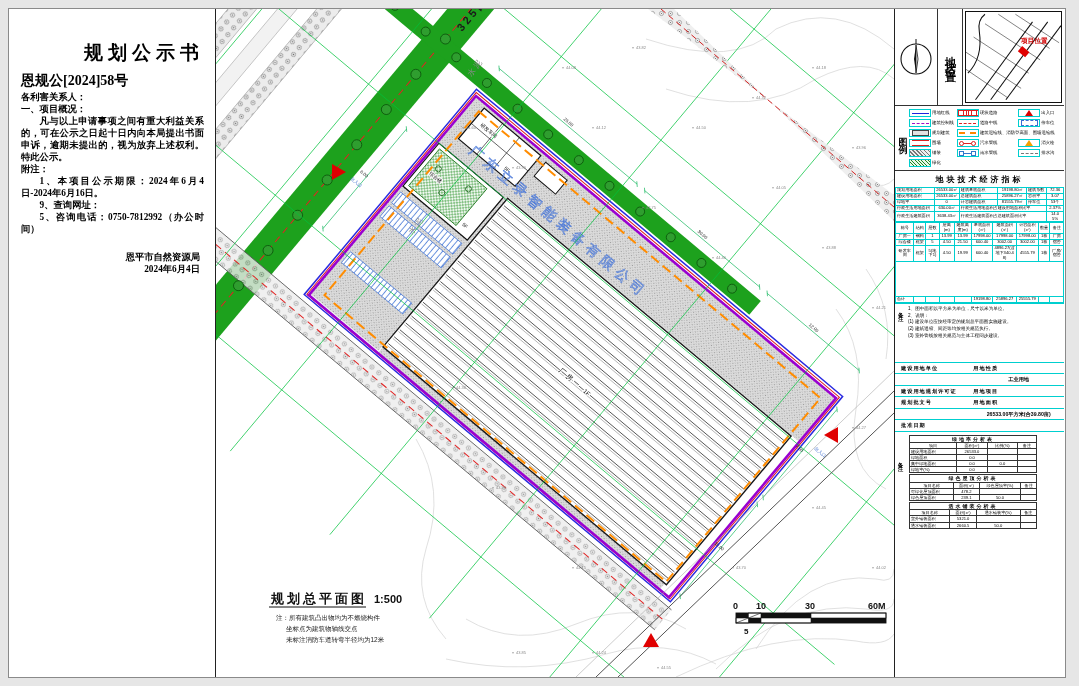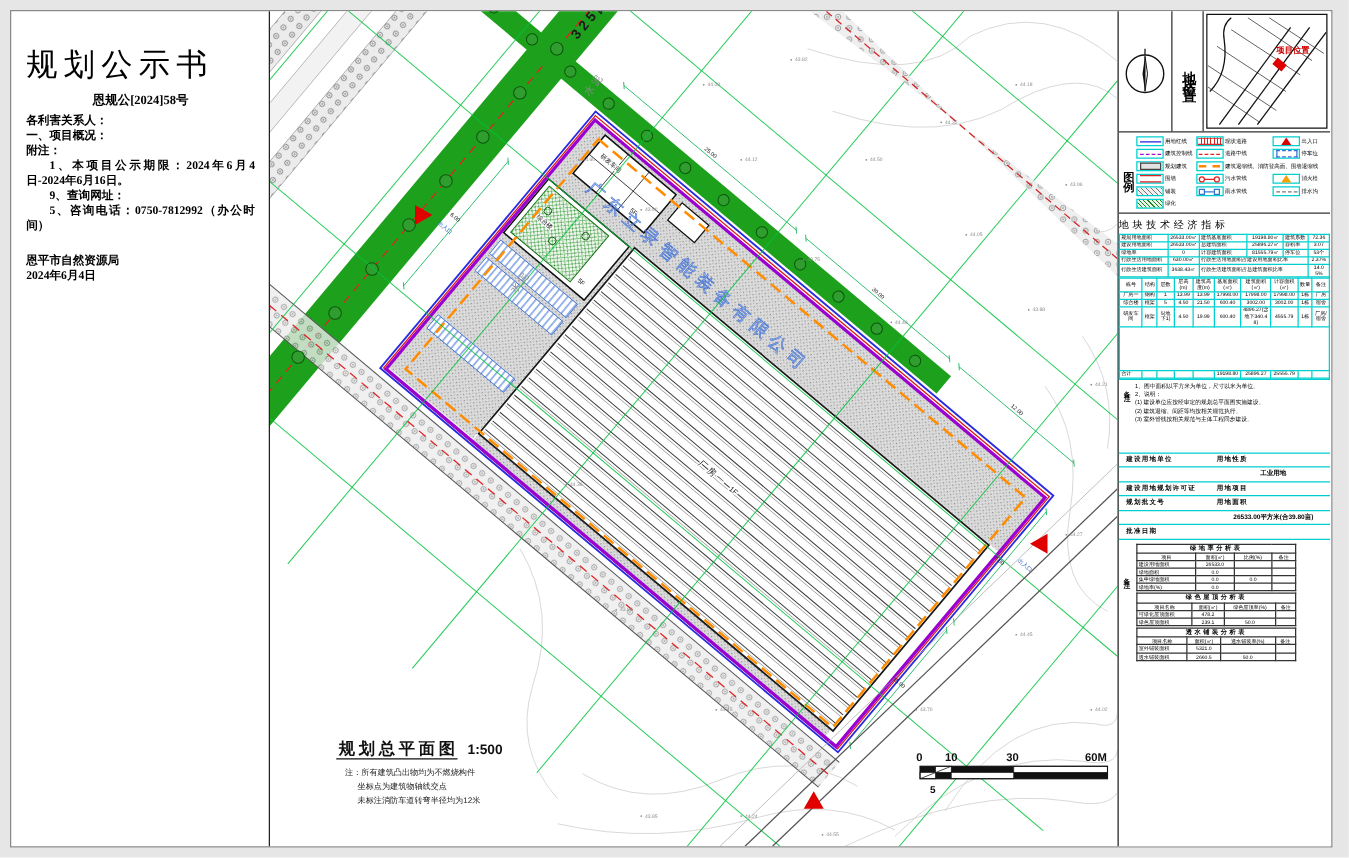--- a/index.html
+++ b/index.html
@@ -4,26 +4,26 @@
 <style>
   html,body{margin:0;padding:0}
   body{width:1079px;height:686px;background:#e6e6e6;position:relative;overflow:hidden;
        font-family:"Liberation Sans",sans-serif;color:#000}
   .sheet{position:absolute;left:8px;top:8px;width:1058px;height:670px;background:#fff;
          border:1px solid #8a8a8a;box-sizing:border-box}
   
   .notice{position:absolute;left:0;top:0;width:207px;height:668px;border-right:1.5px solid #222;
           box-sizing:border-box;padding:38px 11px 0 12px;font-family:"Liberation Serif",serif;
           font-weight:bold;font-size:9.3px;line-height:12px;text-align:justify}
-  .notice h1{font-size:25px;letter-spacing:5px;text-align:left;margin:0 0 16px 0;font-weight:normal}
-  .notice .docno{text-align:center;font-size:10px;margin-bottom:4px}
+  .notice h1{font-size:19px;letter-spacing:5px;text-align:right;margin:0 0 16px 0;font-weight:bold}
+  .notice .docno{text-align:left;font-size:14px;margin-bottom:4px}
   .notice p{margin:0;text-indent:2em}
   .notice p.ni{text-indent:0}
   .notice p.url{text-indent:0;word-break:break-all}
-  .notice .sign{margin-top:16px;text-align:left;padding-right:4px}
+  .notice .sign{margin-top:16px;text-align:right;padding-right:4px}
   
   .plan{position:absolute;left:207px;top:0;width:678px;height:668px}
   .plan svg{display:block;width:678px;height:668px}
   
   .side{position:absolute;left:885px;top:0;width:170px;height:668px;border-left:1.5px solid #222;
         box-sizing:border-box;background:#fff}
   .loc{display:flex;height:96px;border-bottom:1px solid #333}
   .loc .north{width:42px;border-right:1px solid #333;display:flex;align-items:center;justify-content:center}
   .vtxt{writing-mode:vertical-rl;text-orientation:upright;font-weight:bold}
   .loc .ttl{width:24px;border-right:1px solid #333;display:flex;align-items:center;justify-content:center;
@@ -49,21 +49,21 @@
   .s-line-circ-red i,.s-line-circ-blue i{width:17px;height:5px;display:flex;align-items:center;justify-content:space-between;
       background:linear-gradient(#d22,#d22) center/100% 1px no-repeat}
   .s-line-circ-red i::before,.s-line-circ-red i::after{content:"";width:3px;height:3px;border:1px solid #d22;border-radius:50%;background:#fff}
   .s-line-circ-blue i{background:linear-gradient(#37c,#37c) center/100% 1px no-repeat}
   .s-line-circ-blue i::before,.s-line-circ-blue i::after{content:"";width:3px;height:3px;border:1px solid #37c;background:#fff}
   .s-hatch-gray{background:repeating-linear-gradient(45deg,#777 0 .8px,#eee .8px 2.8px)}
   .s-hatch-green{background:repeating-linear-gradient(45deg,#1c8a1c 0 .7px,#e8f5e8 .7px 2.4px),
                  repeating-linear-gradient(-45deg,#1c8a1c 0 .7px,transparent .7px 2.4px)}
   .s-line-gray-dash i{width:17px;border-top:1px dashed #777}
   .s-tri-orange i{width:0;height:0;border-left:4px solid transparent;border-right:4px solid transparent;border-bottom:6px solid #f6a000}
-  .tech-title{font-size:8px;font-weight:normal;letter-spacing:3px;padding:3px 0 2px}
+  .tech-title{font-size:8px;font-weight:bold;text-align:center;letter-spacing:3px;padding:3px 0 2px}
   table.tt{border-collapse:collapse;width:100%;table-layout:fixed}
   table.tt td{border:1px solid #00cfcf;font-size:4.1px;line-height:1.2;padding:0 1px;text-align:center;
               overflow:hidden;word-break:break-all}
   table.tt td.lbl{text-align:left}
   .notes-block{position:relative;border-top:1px solid #00cfcf;min-height:54px;padding:2px 3px 2px 13px;
                font-size:4.6px;line-height:1.5}
   .notes-block .vside{position:absolute;left:2px;top:4px;font-size:5.5px;letter-spacing:3px}
   .info{border-top:1px solid #00cfcf}
   .info .row{display:flex;border-bottom:1px solid #00cfcf;height:10.5px;font-size:5.2px;line-height:10.5px}
   .info .l{width:44%;padding-left:6px;box-sizing:border-box;font-weight:bold;letter-spacing:1px}
@@ -79,20 +79,21 @@
 </head>
 <body>
 
 <div class="sheet">
 
   <div class="notice">
     <h1>规划公示书</h1>
     <div class="docno">恩规公[2024]58号</div>
     <p class="ni">各利害关系人：</p>
     <p class="ni">一、项目概况：</p>
+    <p>凡与以上申请事项之间有重大利益关系的，可在公示之日起十日内向本局提出书面申诉，逾期未提出的，视为放弃上述权利。特此公示。</p>
     <p class="ni">附注：</p>
     <p>1、本项目公示期限：2024年6月4日-2024年6月16日。</p>
     <p>9、查询网址：</p>
     <p>5、咨询电话：0750-7812992（办公时间）</p>
     <div class="sign">
       <div>恩平市自然资源局</div>
       <div>2024年6月4日</div>
     </div>
   </div>
 

